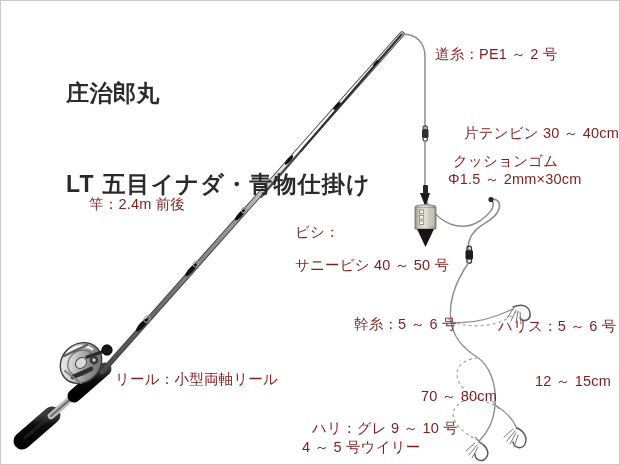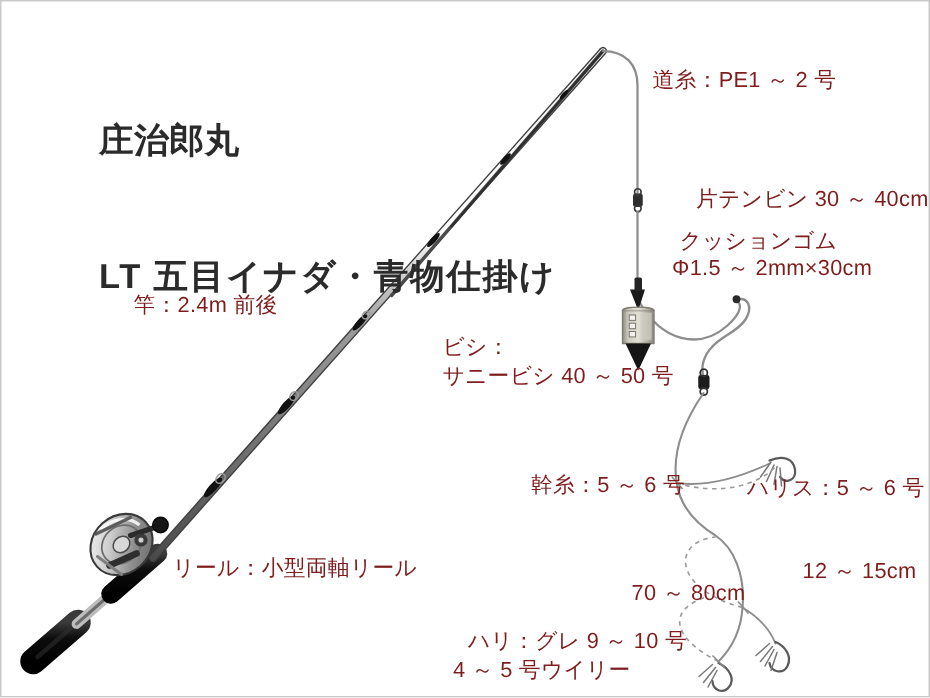--- a/index.html
+++ b/index.html
@@ -246,21 +246,21 @@
   <div class="lbl s14" style="left:434px; top:44px;">道糸：PE1 ～ 2 号</div>
 
   <div class="lbl s14" style="left:443px; top:123px;margin-left:20px;">片テンビン 30 ～ 40cm</div>
 
   <div class="lbl s14" style="left:452px; top:151px;">クッションゴム</div>
   <div class="lbl s14" style="left:447px; top:169px;">Φ1.5 ～ 2mm×30cm</div>
 
   <div class="lbl s14" style="left:88px; top:194px;">竿：2.4m 前後</div>
 
   <div class="lbl s14" style="left:294px; top:222px;font-family:Liberation Serif, serif;">ビシ：</div>
-  <div class="lbl s14" style="left:294px; top:241px;">サニービシ 40 ～ 50 号</div>
+  <div class="lbl s14" style="left:294px; top:255px;">サニービシ 40 ～ 50 号</div>
 
   <div class="lbl s14" style="left:114px; top:369px;">リール：小型両軸リール</div>
 
   <div class="lbl s14" style="left:353px; top:314px;">幹糸：5 ～ 6 号</div>
 
   <div class="lbl s14" style="left:497px; top:316px;">ハリス：5 ～ 6 号</div>
   <div class="lbl s14" style="left:534px; top:343px;margin-top:28px;">12 ～ 15cm</div>
 
   <div class="lbl s14" style="left:420px; top:386px;">70 ～ 80cm</div>
 

